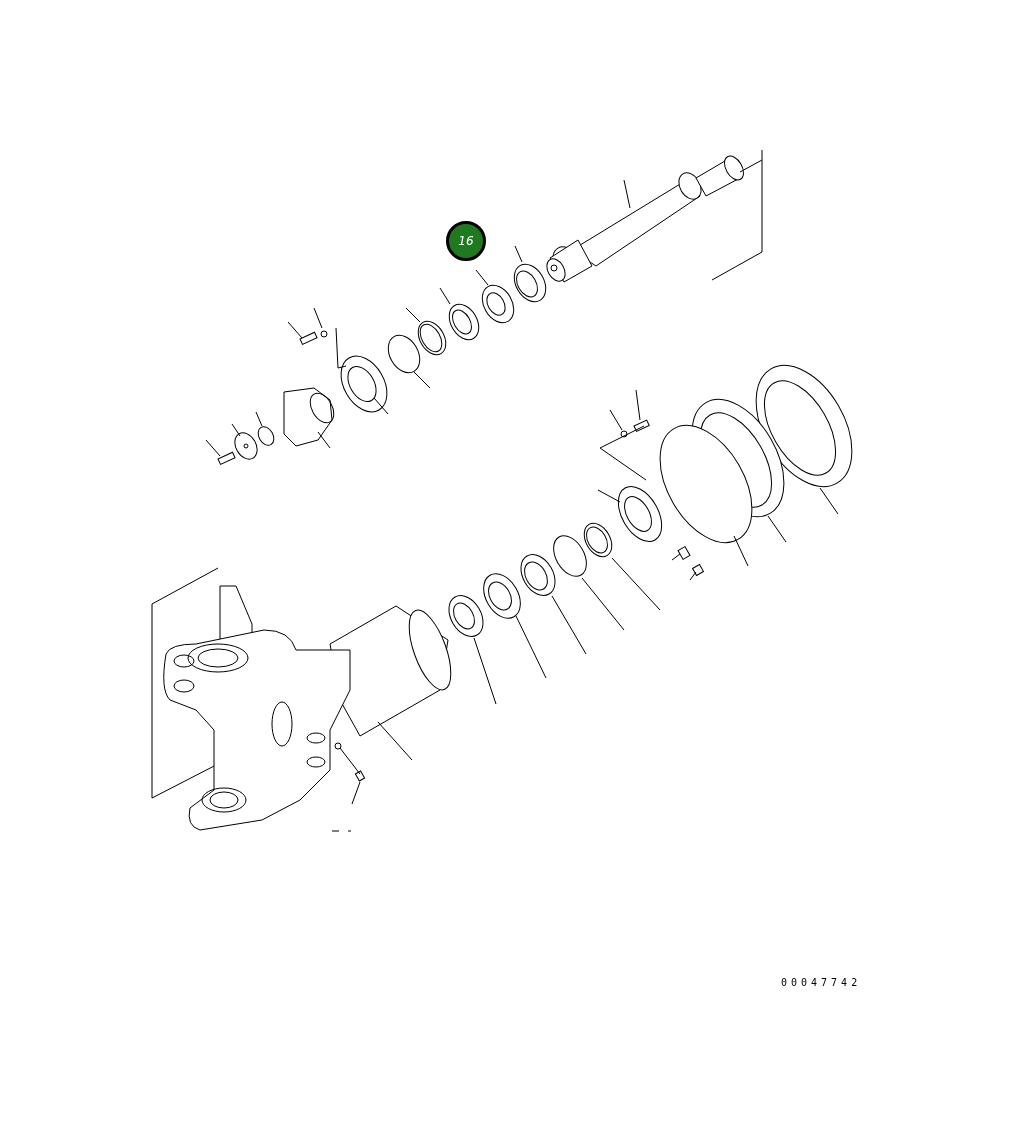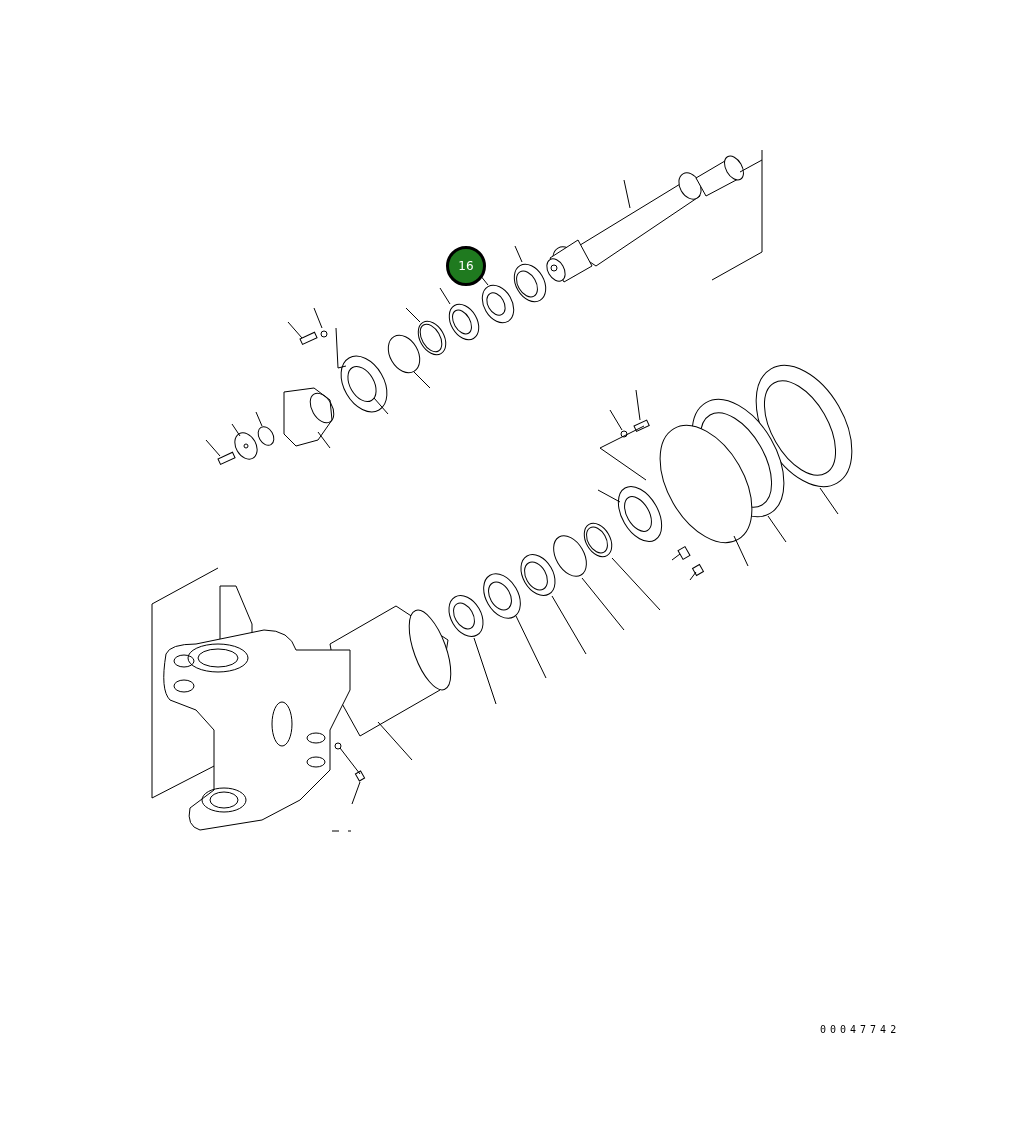--- a/index.html
+++ b/index.html
@@ -170,17 +170,17 @@
     <line class="ln" x1="352" y1="804" x2="360" y2="782"></line>
   </g>
   <g>
     <line class="ln" x1="332" y1="831" x2="339" y2="831"></line>
     <line class="ln" x1="348" y1="831" x2="351" y2="831"></line>
   </g>
 
   <line class="ln" x1="476" y1="270" x2="488" y2="285"></line>
 </svg>
 
-<div class="callout" style="left:446px;top:246px;">
+<div class="callout" style="left:446px;top:221px;font-style:italic;">
   <span>16</span>
 </div>
 
-<div class="drawno" style="left:820px;top:977px;margin-top:47px;">00047742</div>
+<div class="drawno" style="left:781px;top:977px;">00047742</div>
 
 </body></html>

